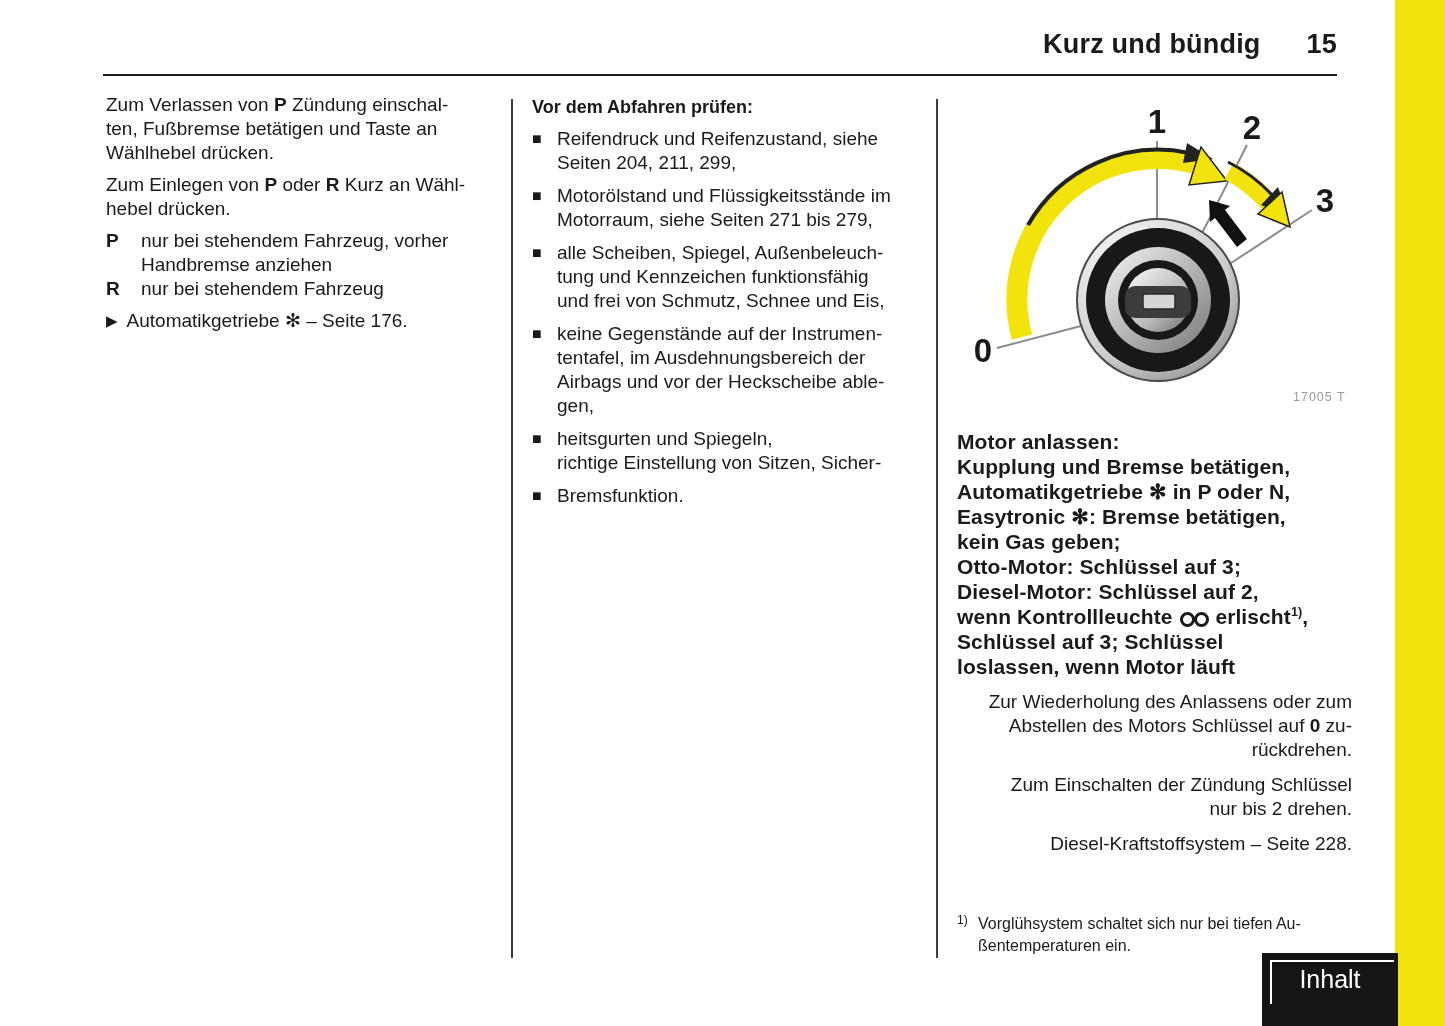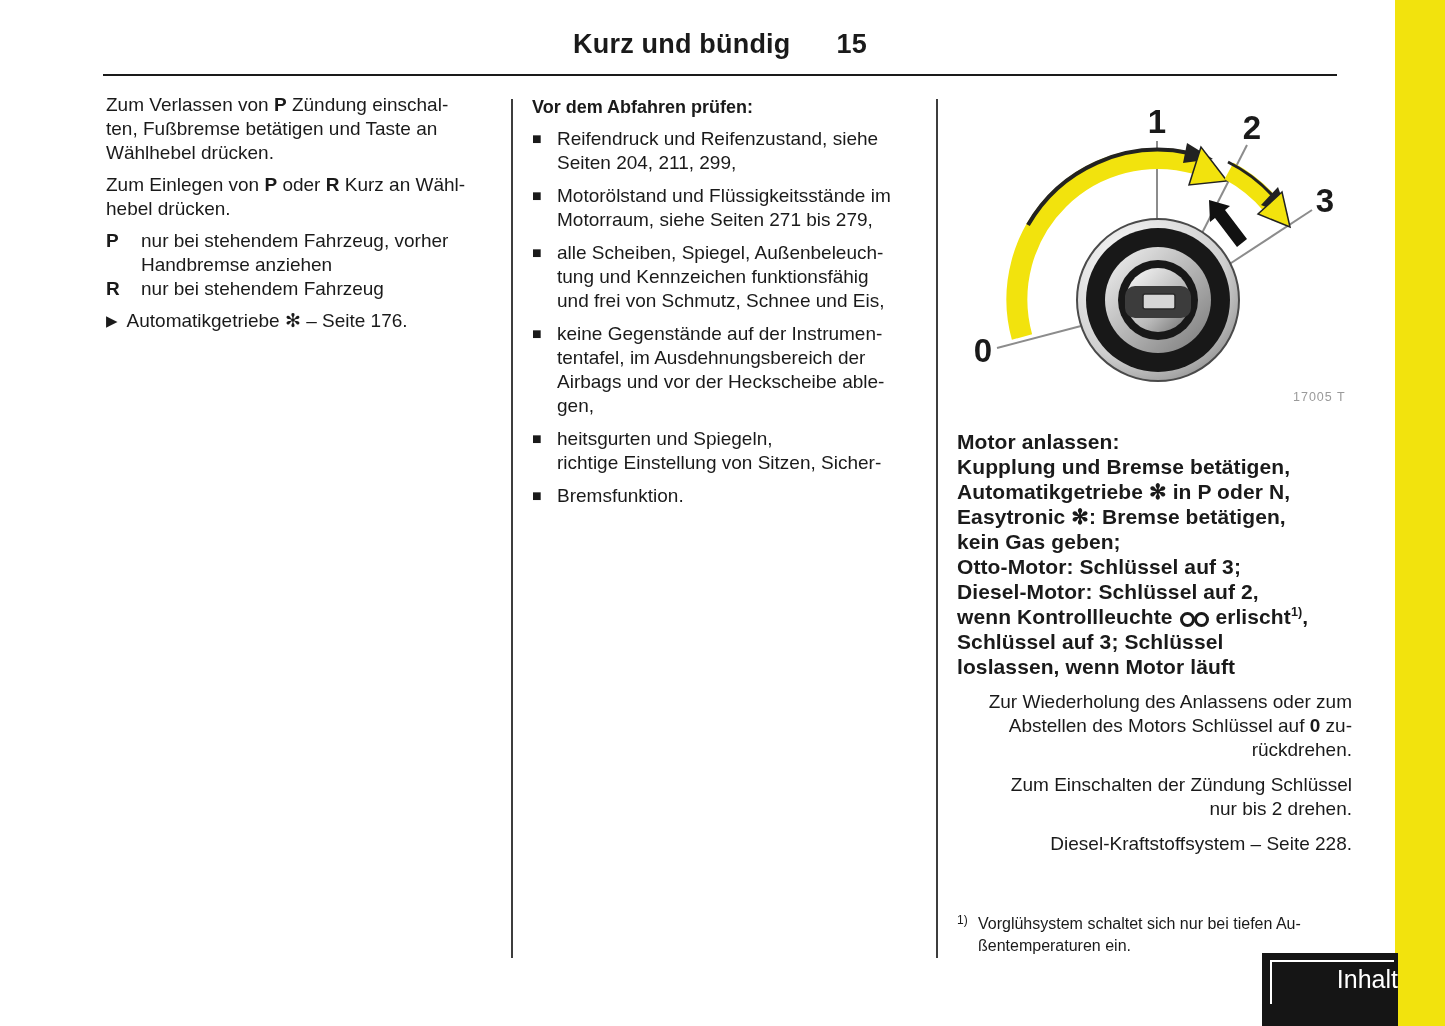--- a/index.html
+++ b/index.html
@@ -7,21 +7,21 @@
     position:relative;
     width:1445px;height:1026px;
     background:#ffffff;
     color:#1a1a1a;
     font-family:"Liberation Sans",sans-serif;
     overflow:hidden;
   }
   
   .page-header{
     position:absolute;left:103px;top:29px;width:1234px;
-    display:flex;justify-content:center;align-items:baseline;
+    display:flex;justify-content:flex-end;align-items:baseline;
     font-weight:700;font-size:27px;letter-spacing:0.2px;
   }
   .page-header .title{margin-right:46px;}
   .header-rule{
     position:absolute;left:103px;top:74px;width:1234px;height:2px;background:#1a1a1a;
   }
   
   .edge-stripe{position:absolute;left:1395px;top:0;width:50px;height:1026px;background:#F2E30D;}
   
   .vrule{position:absolute;top:99px;width:2px;height:859px;background:#3d3d3d;}
@@ -60,21 +60,21 @@
   .inhalt-button{
     position:absolute;left:1262px;top:953px;width:136px;height:73px;
     background:#151515;color:#ffffff;cursor:pointer;
   }
   .inhalt-button::before{
     content:"";position:absolute;left:8px;right:4px;top:7px;height:2px;background:#ffffff;
   }
   .inhalt-button::after{
     content:"";position:absolute;left:8px;top:7px;width:2px;height:44px;background:#ffffff;
   }
-  .inhalt-label{text-align:right;margin-top:12px;font-size:25px;}
+  .inhalt-label{text-align:center;margin-top:12px;font-size:25px;}
 </style>
 </head>
 <body>
 
 <div class="edge-stripe"></div>
 
 <div class="page-header">
   <span class="title">Kurz und bündig</span>
   <span class="pagenum">15</span>
 </div>

